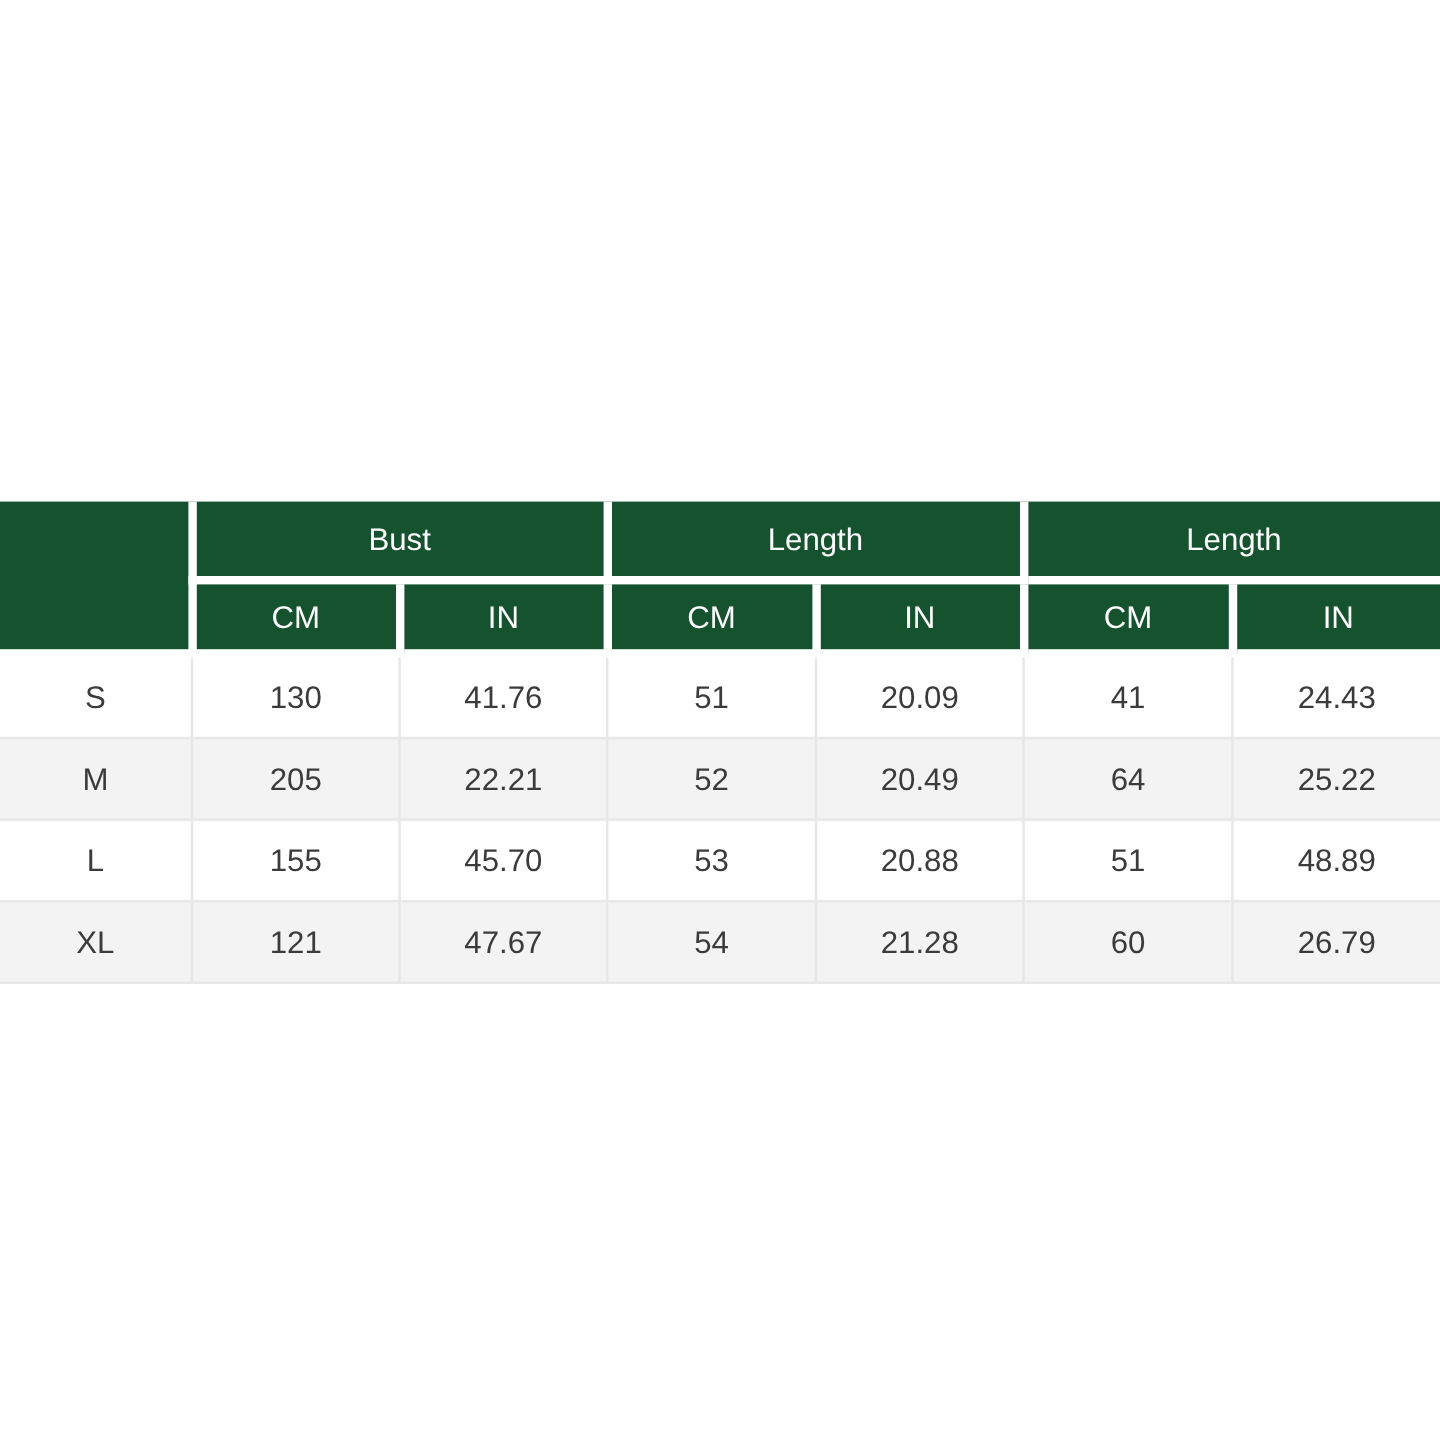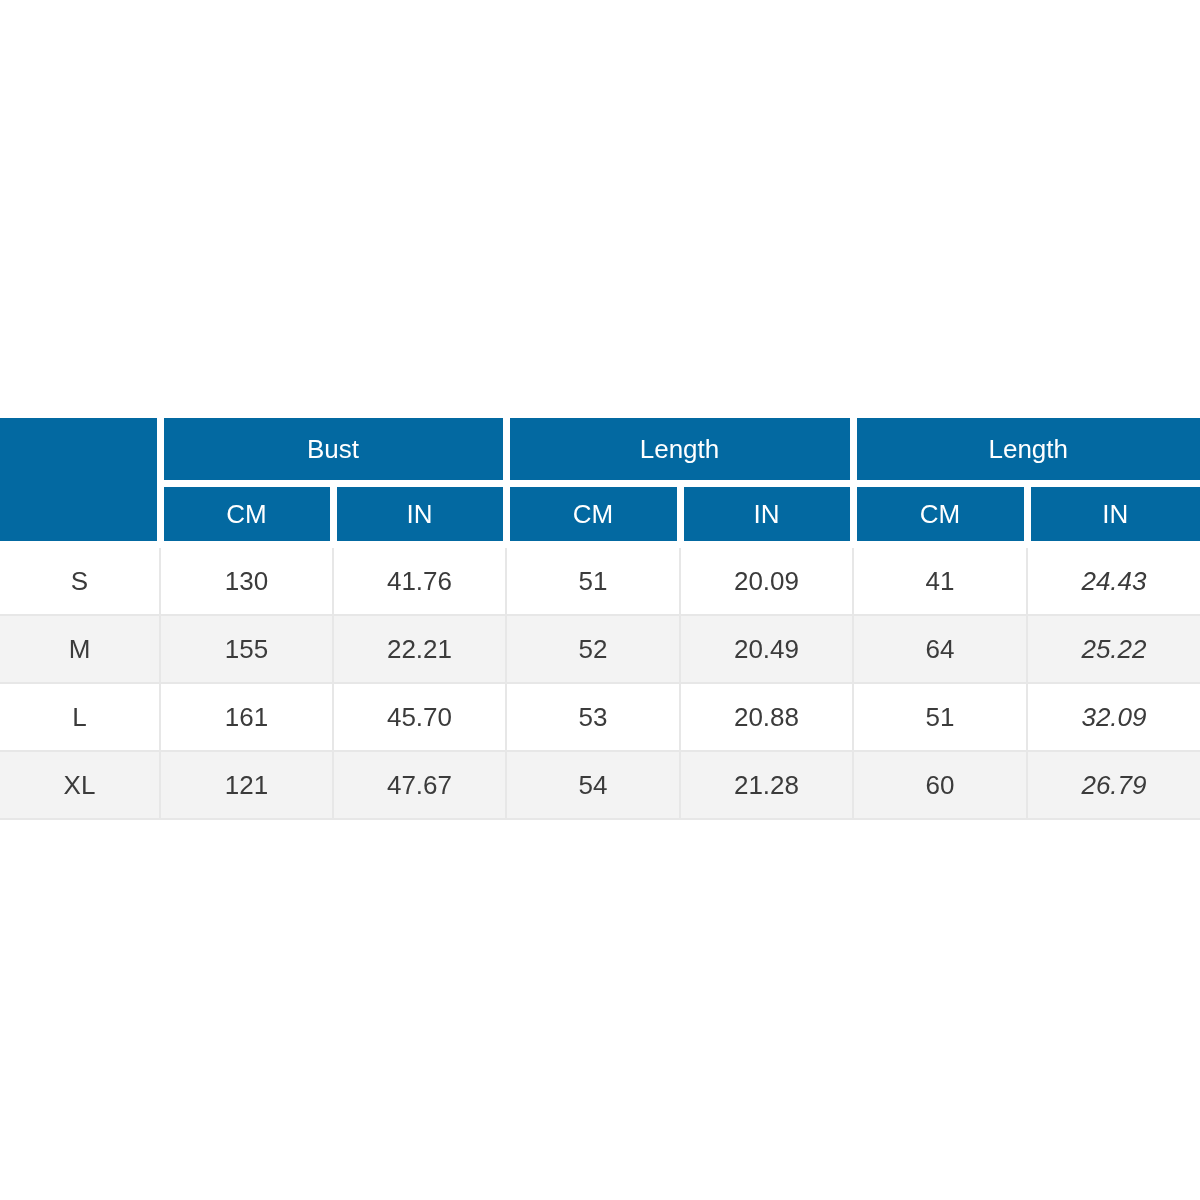--- a/index.html
+++ b/index.html
@@ -19,21 +19,21 @@
     left: 0;
     width: 1200px;
   }
   table.size-chart {
     width: 1200px;
     border-collapse: collapse;
     table-layout: fixed;
   }
   
   .hdr {
-    background: #0369a1;
+    background: #14532d;
     color: #ffffff;
     font-size: 26px;
     font-weight: 400;
     text-align: center;
     vertical-align: middle;
     border: 7px solid #ffffff;
   }
   tr.group-row .hdr    { height: 60px; }
   tr.unit-row  .hdr    { height: 52px; }
   .hdr.corner          { border-left: 0; border-top: 0; }
@@ -42,21 +42,21 @@
   
   td.cell {
     height: 64px;
     text-align: center;
     vertical-align: middle;
     font-size: 26px;
     color: #3b3b3b;
     border: 2px solid #e7e7e7;
   }
   td.cell.first-col { border-left: 0; }
-  td.cell.last-col  { border-right: 0; font-style: italic; }
+  td.cell.last-col  { border-right: 0; }
   tr.row-even td.cell { background: #ffffff; }
   tr.row-odd  td.cell { background: #f3f3f3; }
 </style>
 </head>
 <body>
 
 <div class="chart-wrap">
   <table class="size-chart">
     <colgroup>
       <col style="width:160px">
@@ -90,36 +90,36 @@
       <td class="cell">130</td>
       <td class="cell">41.76</td>
       <td class="cell">51</td>
       <td class="cell">20.09</td>
       <td class="cell">41</td>
       <td class="cell last-col">24.43</td>
     </tr>
 
     <tr class="row-odd">
       <td class="cell first-col">M</td>
-      <td class="cell">155</td>
+      <td class="cell">205</td>
       <td class="cell">22.21</td>
       <td class="cell">52</td>
       <td class="cell">20.49</td>
       <td class="cell">64</td>
       <td class="cell last-col">25.22</td>
     </tr>
 
     <tr class="row-even">
       <td class="cell first-col">L</td>
-      <td class="cell">161</td>
+      <td class="cell">155</td>
       <td class="cell">45.70</td>
       <td class="cell">53</td>
       <td class="cell">20.88</td>
       <td class="cell">51</td>
-      <td class="cell last-col">32.09</td>
+      <td class="cell last-col">48.89</td>
     </tr>
 
     <tr class="row-odd">
       <td class="cell first-col">XL</td>
       <td class="cell">121</td>
       <td class="cell">47.67</td>
       <td class="cell">54</td>
       <td class="cell">21.28</td>
       <td class="cell">60</td>
       <td class="cell last-col">26.79</td>

